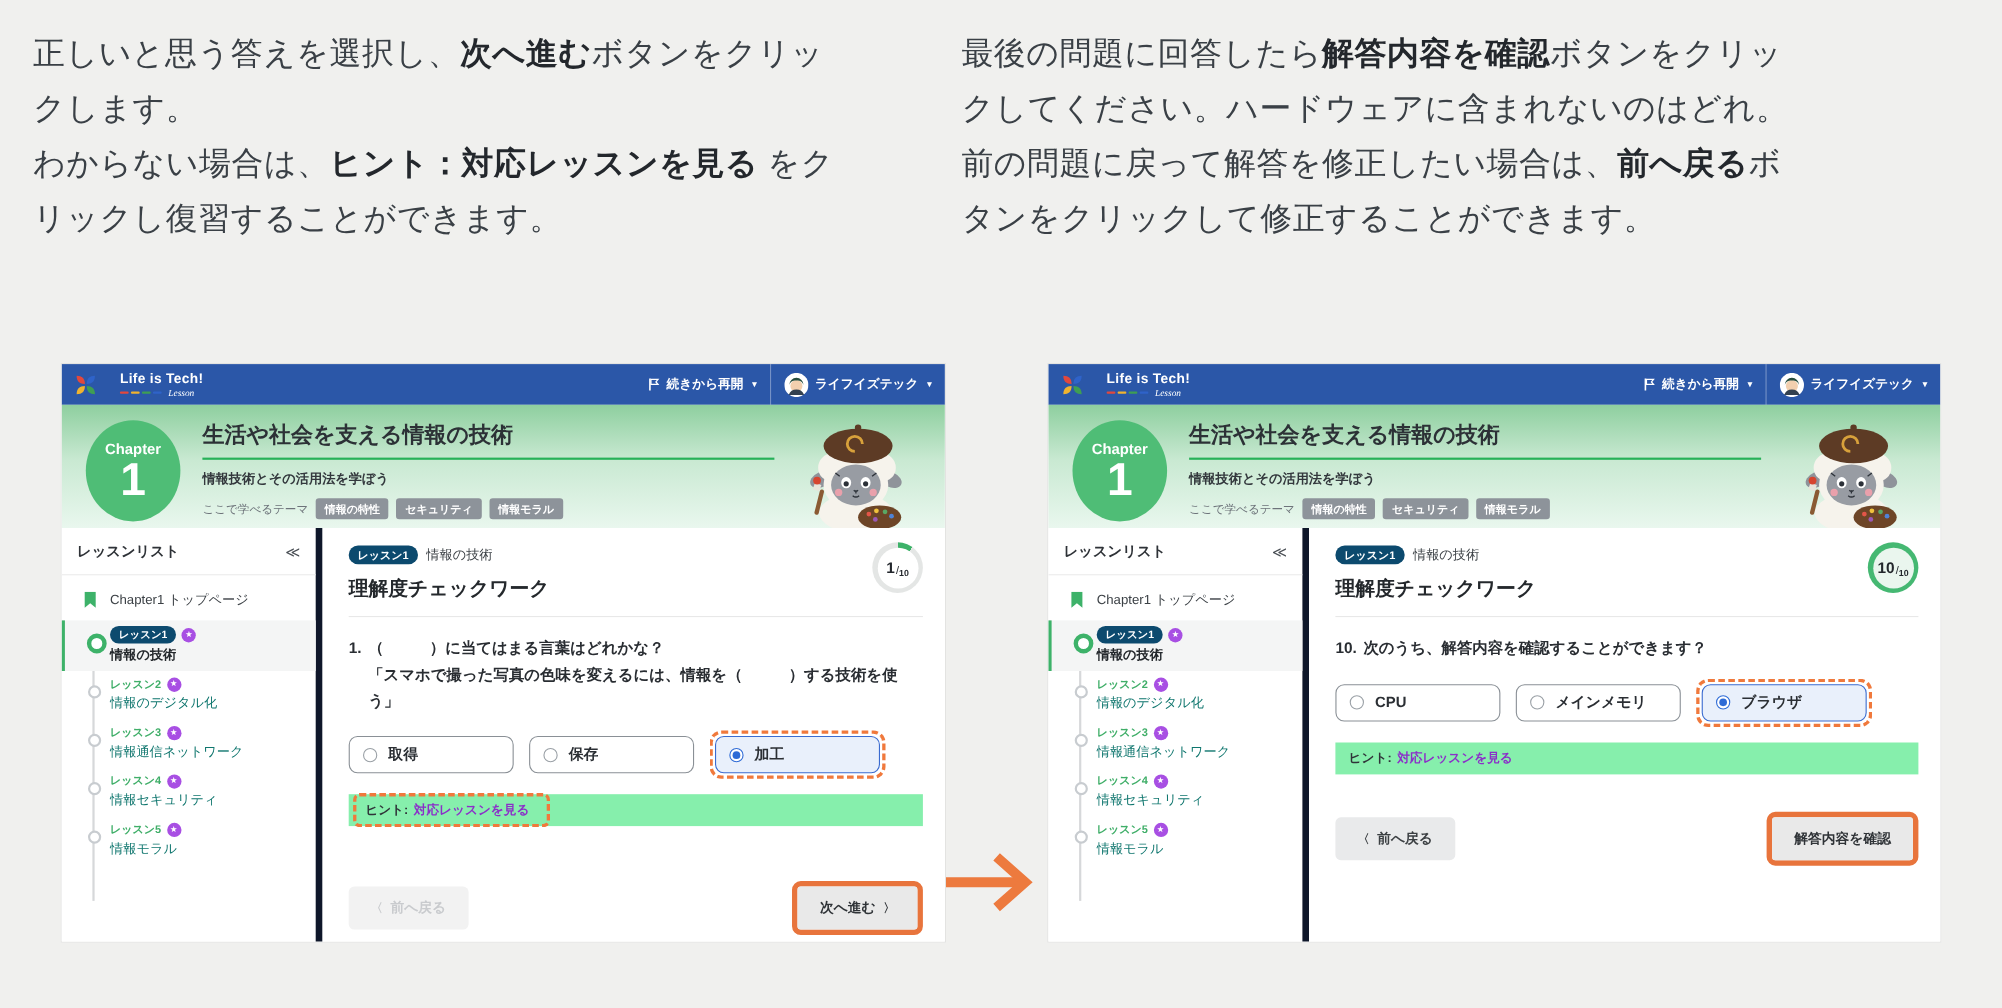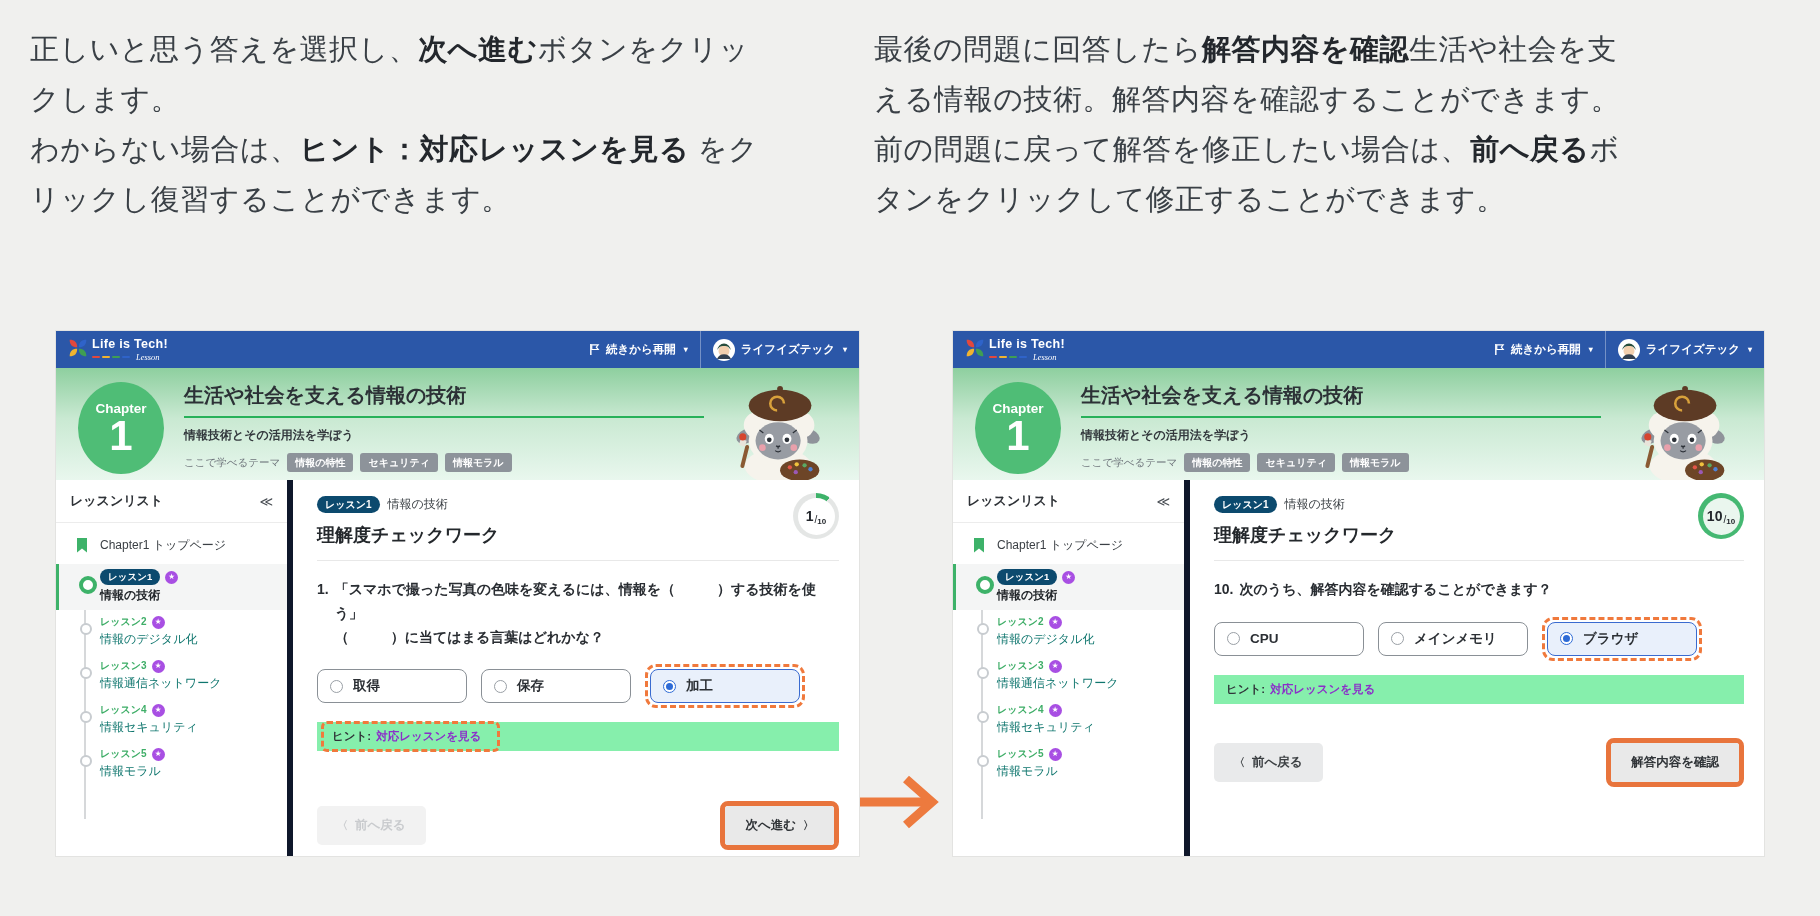--- a/index.html
+++ b/index.html
@@ -13,21 +13,21 @@
   .instr.left{left:30px;width:742px;}
   .instr.right{left:874px;width:768px;}
 
   
   .card{position:absolute;top:330px;height:527px;background:#fff;border:1px solid #e3e3e1;box-sizing:border-box;overflow:hidden;}
   .card.c-left{left:55px;width:805px;}
   .card.c-right{left:952px;width:813px;}
 
   
   .navbar{height:37px;background:#2b57a8;display:flex;align-items:center;justify-content:space-between;padding:0 12px;box-sizing:border-box;color:#fff;}
-  .nav-left{display:flex;gap:4px;cursor:pointer;}
+  .nav-left{display:flex;align-items:center;gap:21px;cursor:pointer;}
   .logo-title{font-size:12.5px;font-weight:700;letter-spacing:.3px;line-height:12px;}
   .logo-sub-row{display:flex;align-items:center;gap:2px;margin-top:2px;}
   .lb{display:inline-block;width:8px;height:2px;border-radius:1px;}
   .lb1{background:#e2483d}.lb2{background:#f0b32f}.lb3{background:#3f9e53}.lb4{background:#2f63c9}
   .logo-sub{font-size:8.5px;font-style:italic;margin-left:4px;color:#fff;font-family:"Liberation Serif",serif;}
   .nav-right{display:flex;align-items:center;height:100%;}
   .nav-item{display:flex;align-items:center;gap:6px;font-size:11.5px;font-weight:700;cursor:pointer;}
   .nav-divider{width:1px;height:37px;background:rgba(255,255,255,.35);margin:0 12px;}
   .caret{font-size:8px;margin-left:2px;}
 
@@ -99,21 +99,21 @@
   .o-frame .btn{background:#e9e9e9;color:#2f3337;border-radius:3px;}
   .chev{font-size:11px;}
 
   
   .flow-arrow{position:absolute;left:856px;top:770px;}
 </style>
 </head>
 <body>
 
 <div class="instr left"><span>正しいと思う答えを選択し、</span><span class="seg-b">次へ進む</span><span>ボタンをクリックします。</span><br><span>わからない場合は、</span><span class="seg-b">ヒント：対応レッスンを見る</span><span> をクリックし復習することができます。</span></div>
-<div class="instr right"><span>最後の問題に回答したら</span><span class="seg-b">解答内容を確認</span><span>生活や社会を支える情報の技術。解答内容を確認することができます。</span><br><span>前の問題に戻って解答を修正したい場合は、</span><span class="seg-b">前へ戻る</span><span>ボタンをクリックして修正することができます。</span></div>
+<div class="instr right"><span>最後の問題に回答したら</span><span class="seg-b">解答内容を確認</span><span>ボタンをクリックしてください。ハードウェアに含まれないのはどれ。</span><br><span>前の問題に戻って解答を修正したい場合は、</span><span class="seg-b">前へ戻る</span><span>ボタンをクリックして修正することができます。</span></div>
 
 <div class="card c-left">
   <div class="navbar">
     <div class="nav-left">
       <svg width="20" height="20" viewBox="0 0 24 24">
         <path d="M11 11C11 5 8 2 2 2c0 6 3 9 9 9z" fill="#e2483d"></path>
         <path d="M13 11c0-6 3-9 9-9 0 6-3 9-9 9z" fill="#2f63c9"></path>
         <path d="M13 13c0 6 3 9 9 9 0-6-3-9-9-9z" fill="#3f9e53"></path>
         <path d="M11 13c0 6-3 9-9 9 0-6 3-9 9-9z" fill="#f0b32f"></path>
       </svg>
@@ -275,22 +275,22 @@
           <span class="p-cur">1</span>
           <span class="p-slash">/</span>
           <span class="p-tot">10</span>
         </div>
       </div>
       <div class="m-title">理解度チェックワーク</div>
       <div class="m-divider"></div>
       <div class="question">
         <span class="q-no">1.</span>
         <span class="q-body">
+          <div>（　　　）に当てはまる言葉はどれかな？</div>
           <div>「スマホで撮った写真の色味を変えるには、情報を（　　　）する技術を使う」</div>
-          <div>（　　　）に当てはまる言葉はどれかな？</div>
         </span>
       </div>
       <div class="options">
         <div class="opt">
           <span class="radio"></span>
           <span>取得</span>
         </div>
         <div class="opt">
           <span class="radio"></span>
           <span>保存</span>

